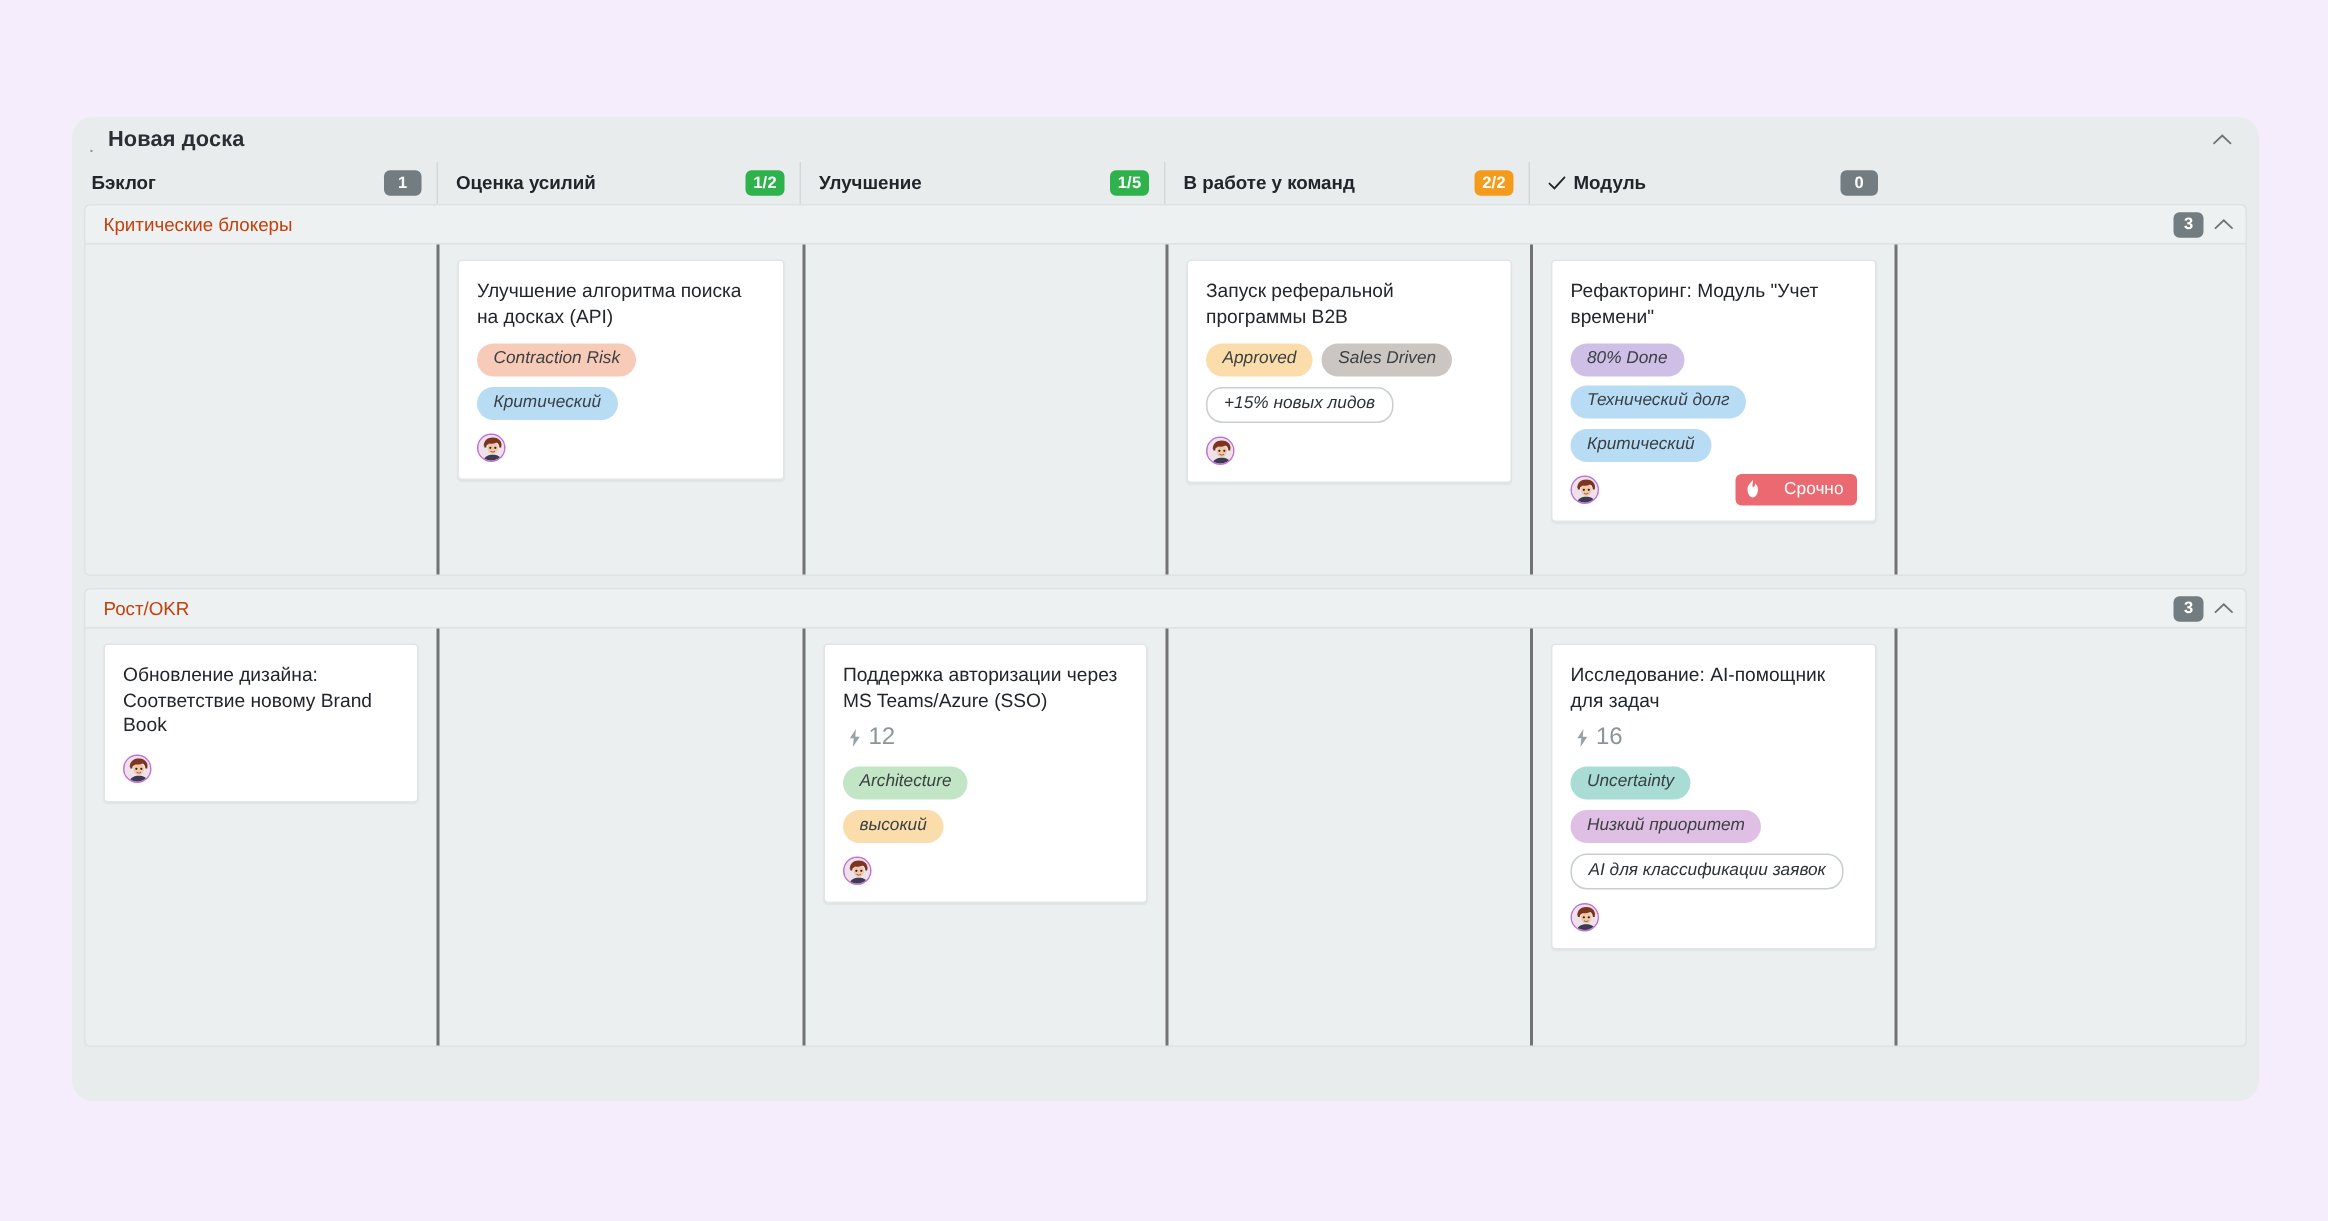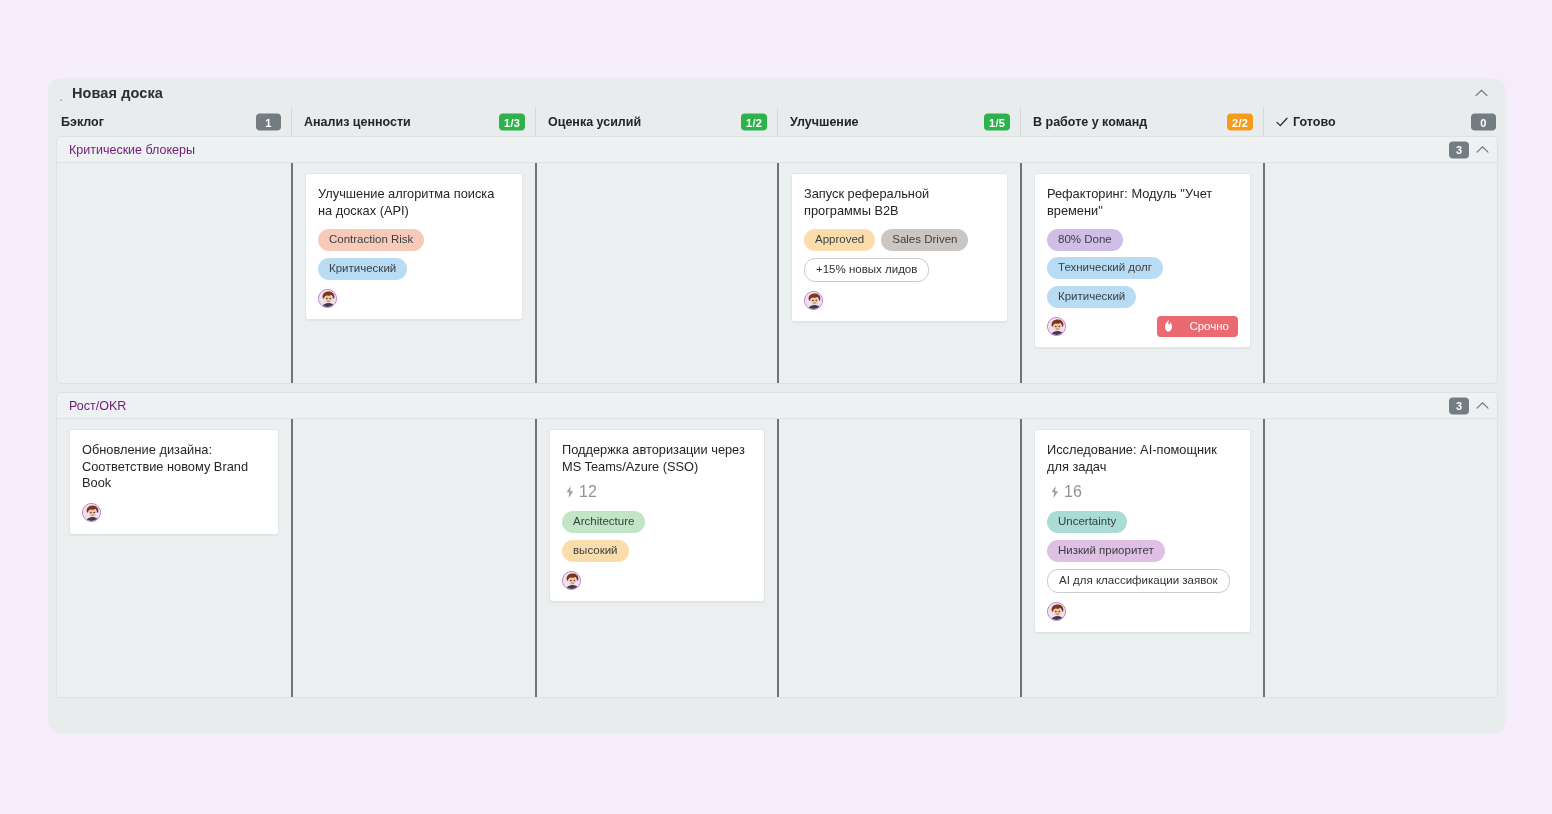--- a/index.html
+++ b/index.html
@@ -102,21 +102,21 @@
     background: #eef1f2;
     border: 1px solid #dde2e3;
     border-bottom: none;
     border-radius: 4px 4px 0 0;
     display: flex;
     align-items: center;
     padding-left: 12px;
   }
   .swim-title {
     font-size: 12.5px;
-    color: #701a75;
+    color: #c2410c;
     font-weight: normal;
   }
   .swim-right {
     position: absolute;
     right: 8px; top: 50%;
     transform: translateY(-50%);
     display: flex; align-items: center; gap: 7px;
   }
   .swim-count {
     min-width: 20px; height: 17px;
@@ -154,21 +154,21 @@
     margin-bottom: 10px;
     word-wrap: break-word;
   }
   .points {
     display: flex;
     align-items: center;
     gap: 5px;
     margin: -2px 0 10px 4px;
   }
   .points-val { font-size: 16px; color: #8d9498; }
-  .tag-row { display: flex; flex-wrap: wrap; gap: 6px; margin-bottom: 7px; }
+  .tag-row { display: flex; flex-wrap: wrap; gap: 6px; margin-bottom: 7px; font-style: italic; }
   .tag {
     border-radius: 11px;
     font-size: 11.5px;
     padding: 4px 11px 5px 11px;
     color: #3a3f43;
     white-space: nowrap;
     line-height: 13px;
   }
   .tag.outline {
     background: #ffffff;
@@ -214,43 +214,39 @@
         <path d="M1 6.6 L6.5 1.4 L12 6.6" fill="none" stroke="#6d7478" stroke-width="1.2" stroke-linecap="round"></path>
       </svg>
     </span>
   </div>
 
   <div class="col-header-strip" id="col-header-strip">
       <div class="col-header" style="width: 243px;">
         <span class="col-title">Бэклог</span>
         <span class="wip grey">1</span>
       </div>
-      <div class="col-header" style="width: 244px;">
-        <span class="col-title">Анализ ценности</span>
-        <span class="wip green">1/3</span>
-      </div>
       <div class="col-header" style="width: 242px;">
         <span class="col-title">Оценка усилий</span>
         <span class="wip green">1/2</span>
       </div>
       <div class="col-header" style="width: 243px;">
         <span class="col-title">Улучшение</span>
         <span class="wip green">1/5</span>
       </div>
       <div class="col-header" style="width: 243px;">
         <span class="col-title">В работе у команд</span>
         <span class="wip orange">2/2</span>
       </div>
       <div class="col-header" style="width: 243px;">
         <span class="col-check">
           <svg width="12" height="10" viewBox="0 0 12 10">
             <path d="M1 5.4 L4.3 8.6 L11 1.3" fill="none" stroke="#23282c" stroke-width="1.3" stroke-linecap="round"></path>
           </svg>
         </span>
-        <span class="col-title">Готово</span>
+        <span class="col-title">Модуль</span>
         <span class="wip grey">0</span>
       </div>
     </div>
 
   <div id="swimlanes">
       <div class="swimlane">
         <div class="swim-head">
           <span class="swim-title">Критические блокеры</span>
           <div class="swim-right">
             <span class="swim-count">3</span>

